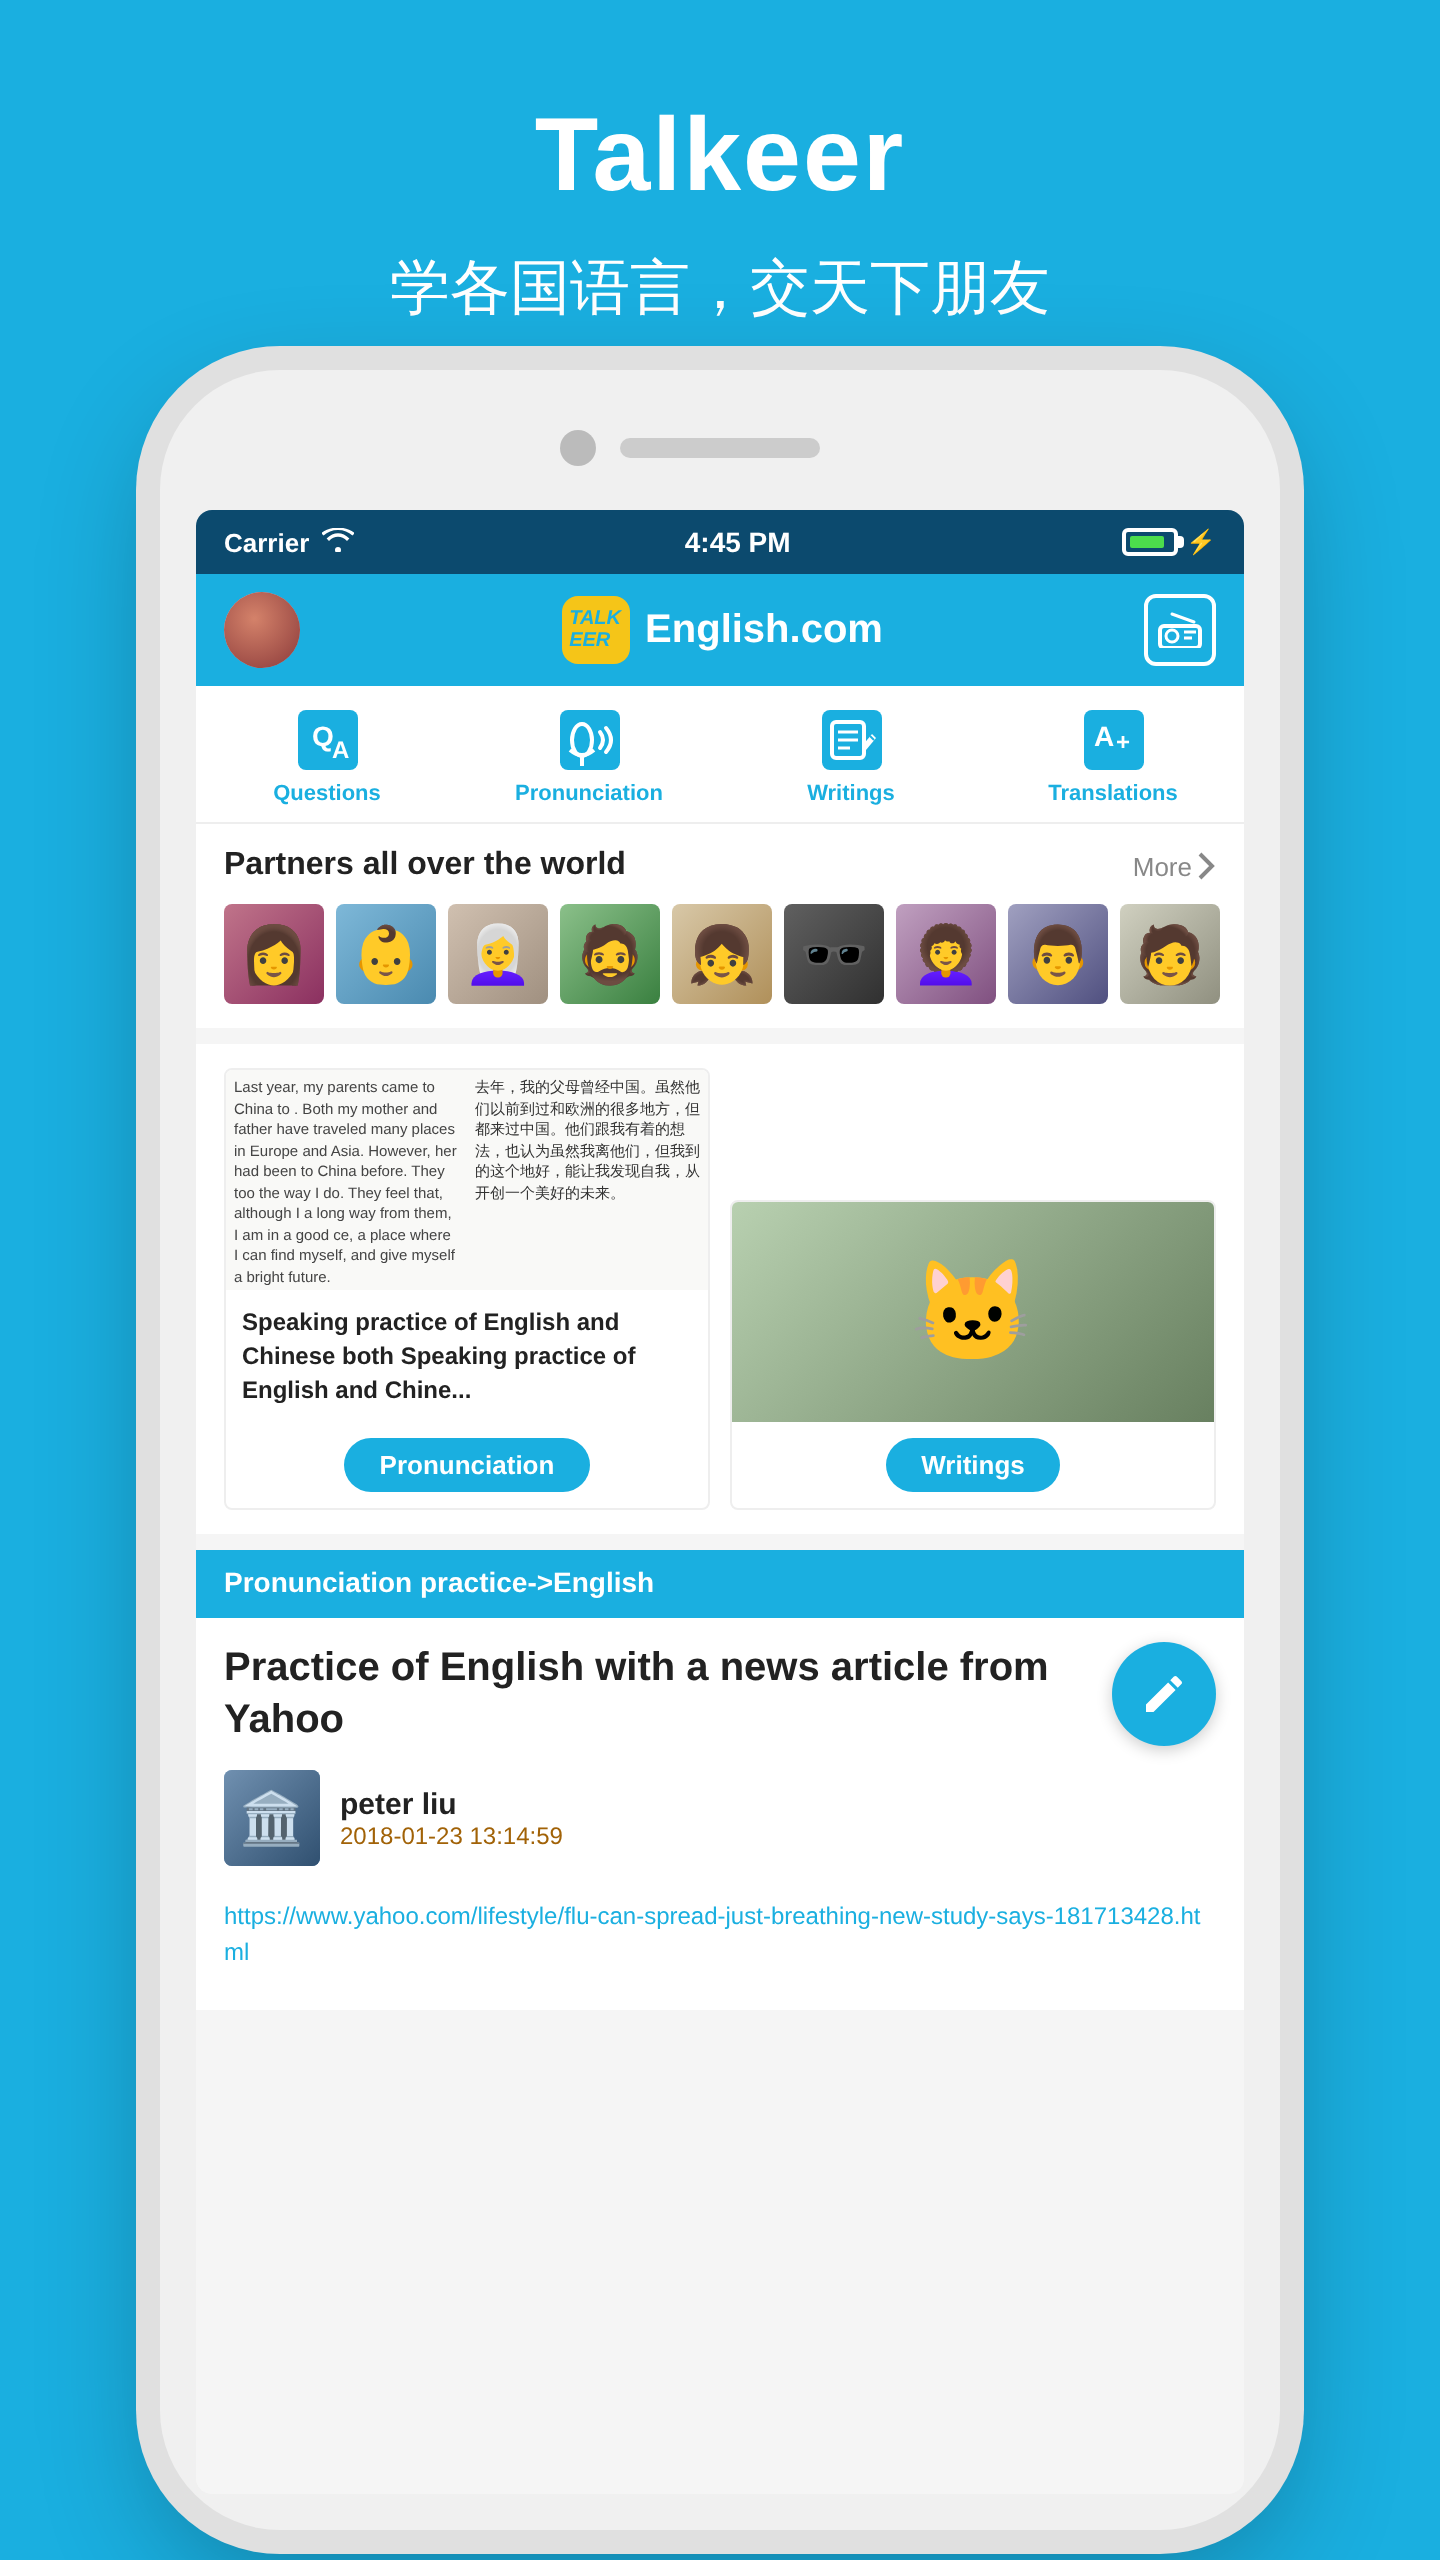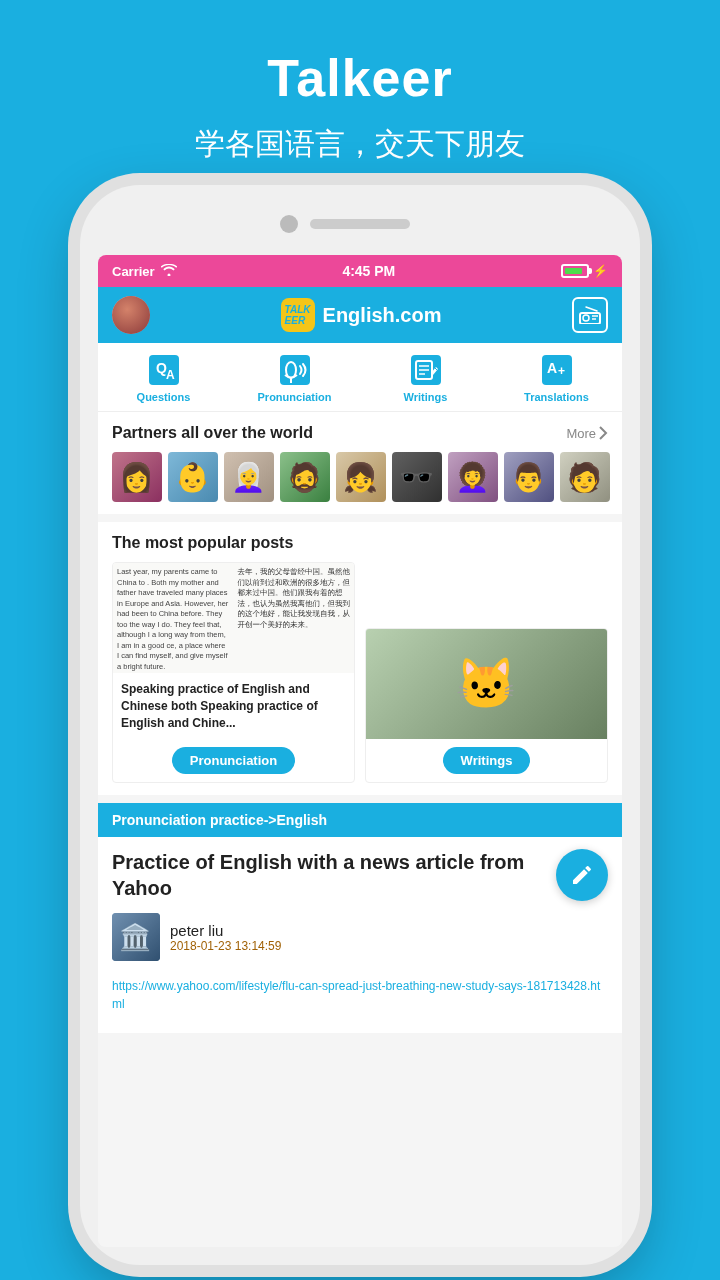--- a/index.html
+++ b/index.html
@@ -71,21 +71,21 @@
       top: 30px;
       left: calc(50% - 80px);
       width: 18px;
       height: 18px;
       background: #bbb;
       border-radius: 50%;
     }
 
     
     .status-bar {
-      background: #ec4899;
+      background: #0c4a6e;
       display: flex;
       justify-content: space-between;
       align-items: center;
       padding: 6px 14px;
       height: 32px;
     }
     .status-left {
       display: flex;
       align-items: center;
       gap: 6px;
@@ -417,21 +417,21 @@
       border-radius: 4px;
       background: linear-gradient(135deg, #8ab0d0, #306090);
       flex-shrink: 0;
     }
     .post-user-info {
       display: flex;
       flex-direction: column;
     }
     .post-username {
       font-size: 15px;
-      font-weight: 400;
+      font-weight: 700;
       color: #222;
     }
     .post-date {
       font-size: 12px;
       color: #a16207;
     }
     .post-link {
       font-size: 12px;
       color: #1AAFE0;
       line-height: 1.5;
@@ -591,21 +591,20 @@
           <div class="partner-avatar avatar-8">
               <div class="face-circle">👨</div>
             </div>
           <div class="partner-avatar avatar-9">
               <div class="face-circle">🧑</div>
             </div>
         </div>
       </div>
 
       <div class="popular-section">
-        <div class="popular-title">The most popular posts</div>
         <div class="popular-cards">
 
           <div class="popular-card">
             <div class="card-image">
               <div class="card-img-left">
                 <div class="card-text-block">Last year, my parents came to China to . Both my mother and father have traveled many places in Europe and Asia. However, her had been to China before. They too the way I do. They feel that, although I a long way from them, I am in a good ce, a place where I can find myself, and give myself a bright future.</div>
                 <div class="card-chinese-block">去年，我的父母曾经中国。虽然他们以前到过和欧洲的很多地方，但都来过中国。他们跟我有着的想法，也认为虽然我离他们，但我到的这个地好，能让我发现自我，从开创一个美好的未来。</div>
               </div>
             </div>
             <div class="card-desc">Speaking practice of English and Chinese both Speaking practice of English and Chine...</div>

